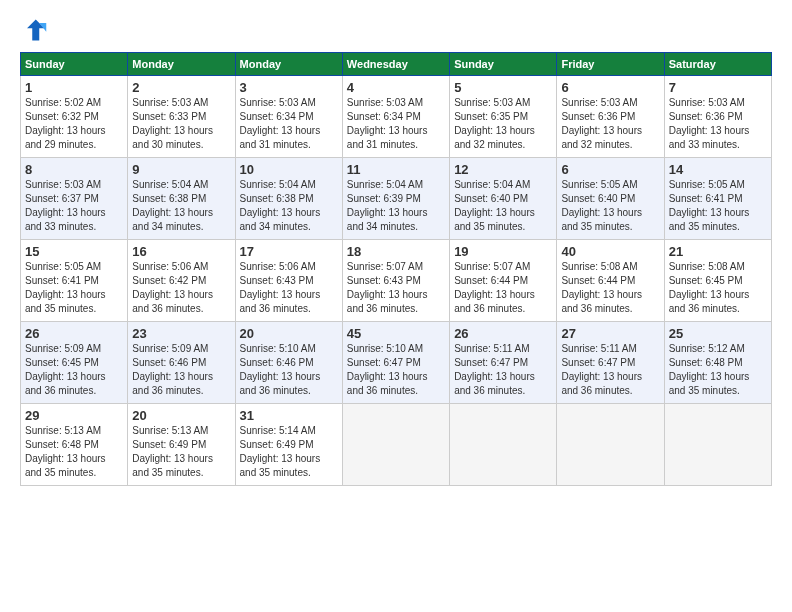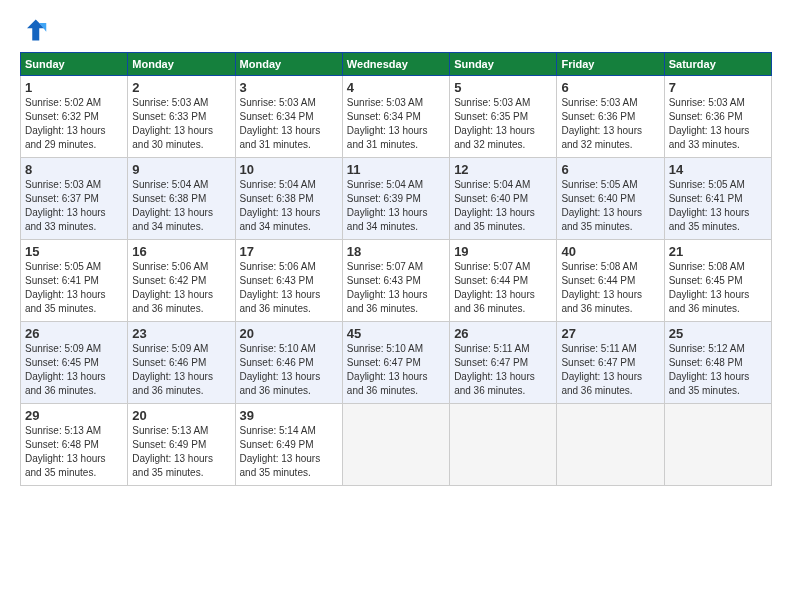--- a/index.html
+++ b/index.html
@@ -262,21 +262,21 @@
         <tr>
           <td>
             <span class="day-number">29</span>
             <div class="day-info">Sunrise: 5:13 AM<br>Sunset: 6:48 PM<br>Daylight: 13 hours and 35 minutes.</div>
           </td>
           <td>
             <span class="day-number">20</span>
             <div class="day-info">Sunrise: 5:13 AM<br>Sunset: 6:49 PM<br>Daylight: 13 hours and 35 minutes.</div>
           </td>
           <td>
-            <span class="day-number">39</span>
+            <span class="day-number">31</span>
             <div class="day-info">Sunrise: 5:14 AM<br>Sunset: 6:49 PM<br>Daylight: 13 hours and 35 minutes.</div>
           </td>
           <td class="empty"></td>
           <td class="empty"></td>
           <td class="empty"></td>
           <td class="empty"></td>
         </tr>
       </tbody>
   </table>
 </div>

